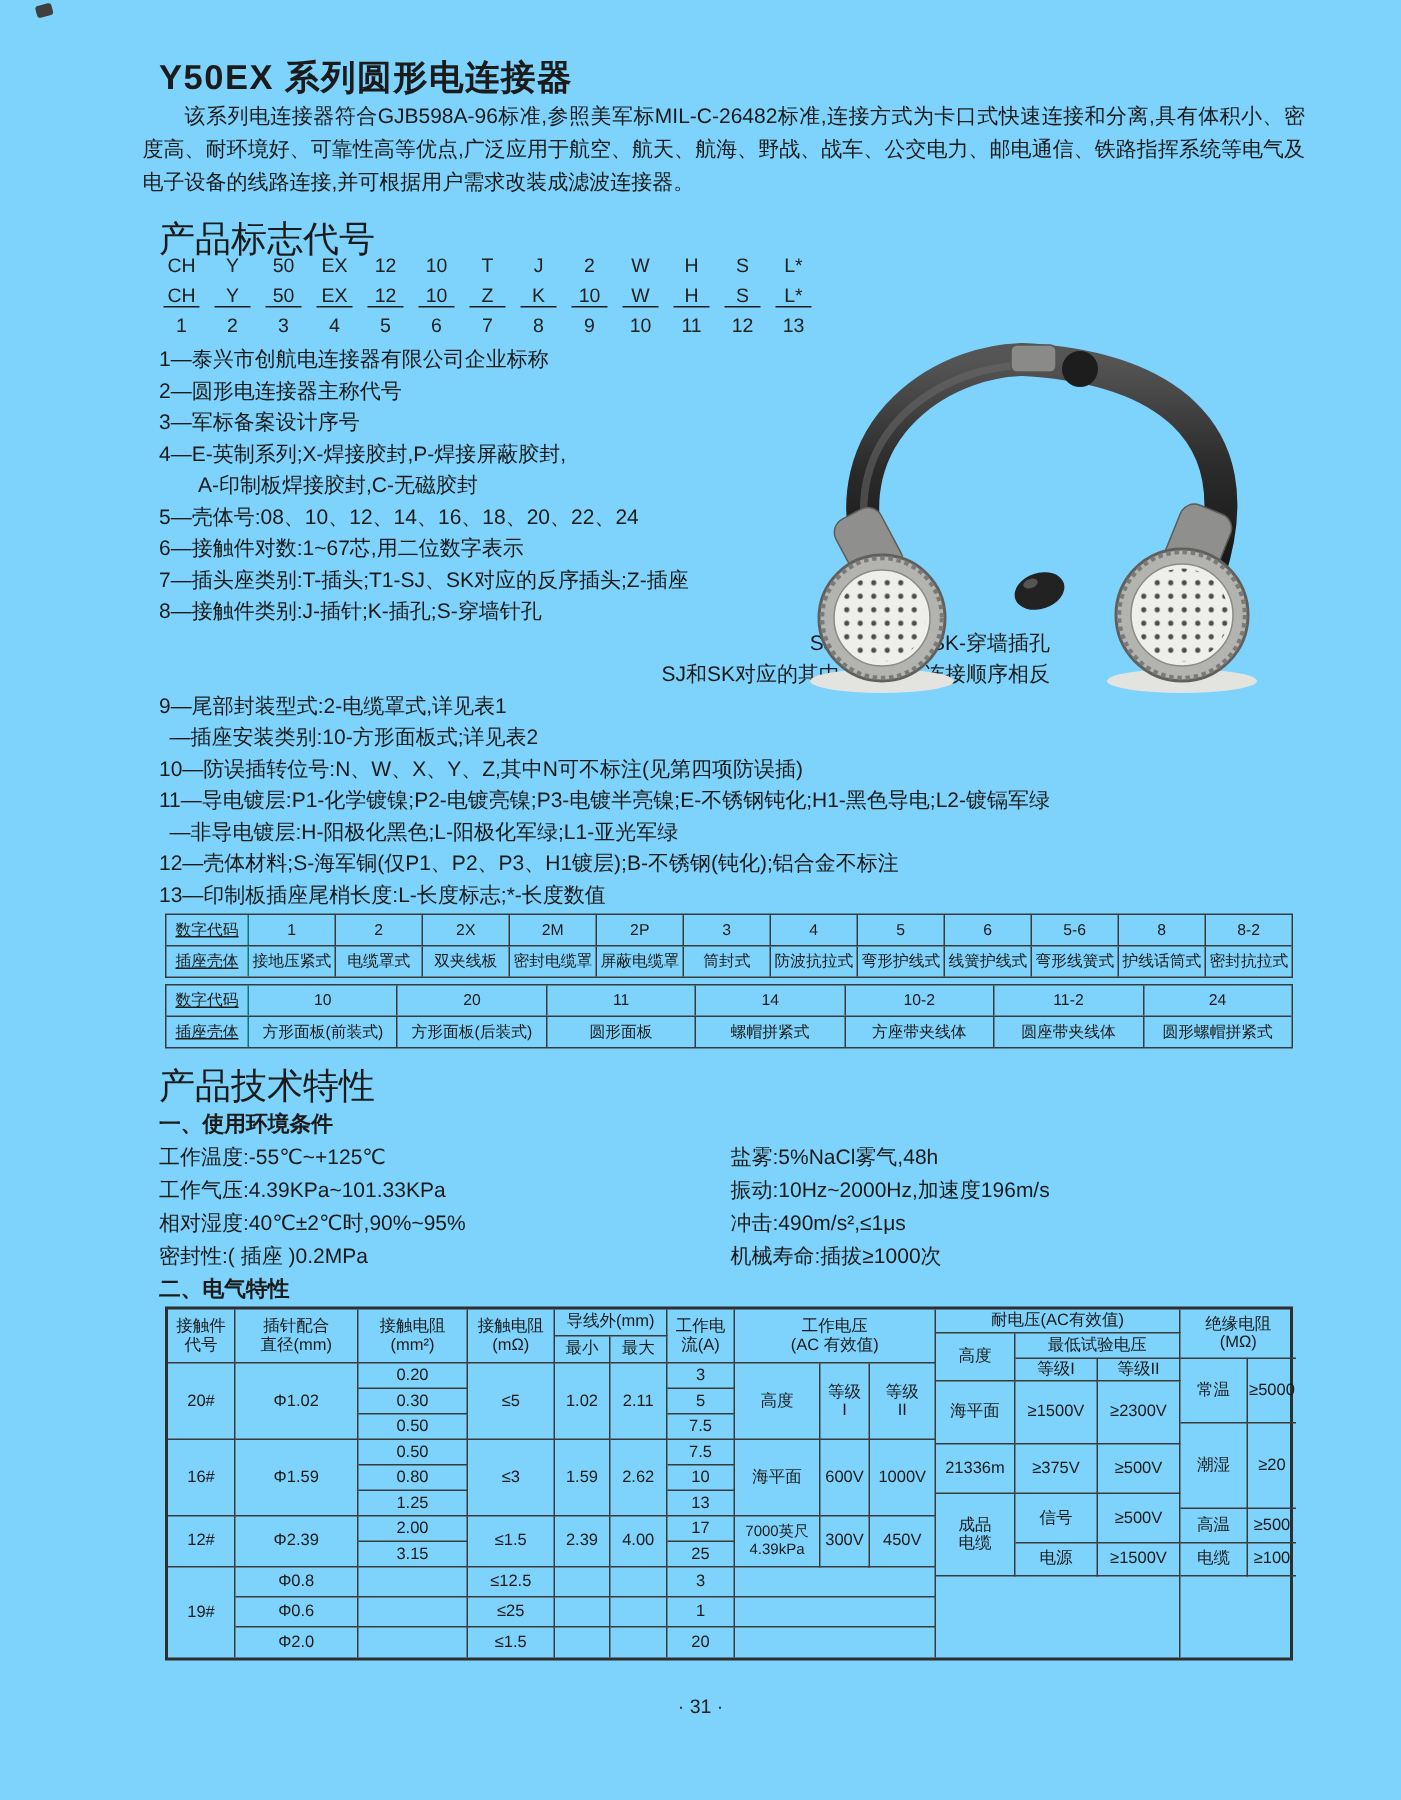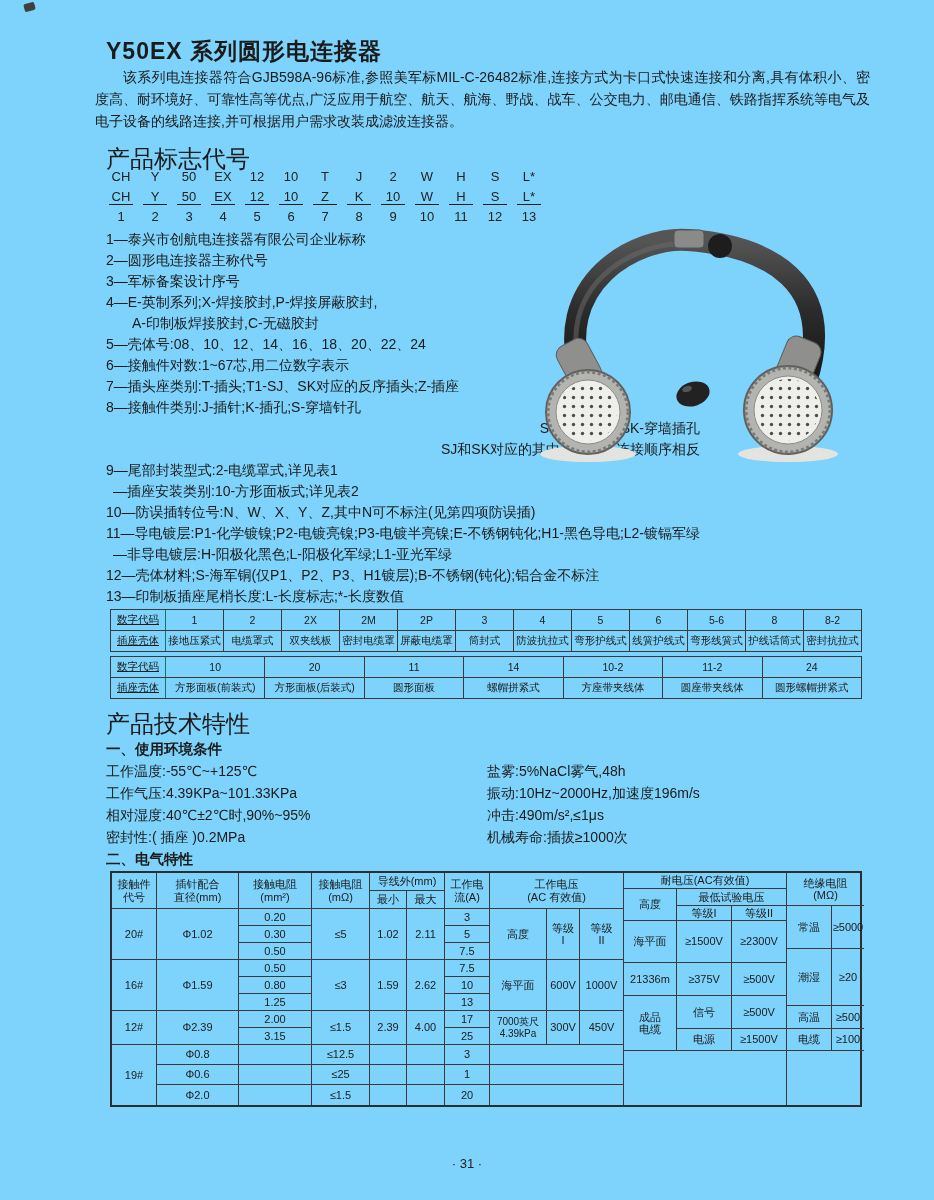--- a/index.html
+++ b/index.html
@@ -480,15 +480,15 @@
           <div class="ec h57 nr" style="width:32px">≥20</div>
           <div class="ec h23 nr" style="width:32px">≥500</div>
           <div class="ec h22 nr" style="width:32px">≥100</div>
         </div>
       </div>
       <div class="ec h54 nb nr" style="width:77px"></div>
     </div>
 
   </div>
 
-  <div class="abs pageno" style="top:1156px;">· 31 ·</div>
+  <div class="abs pageno" style="top:1130px;">· 31 ·</div>
 
 </div>
 
 </body></html>

